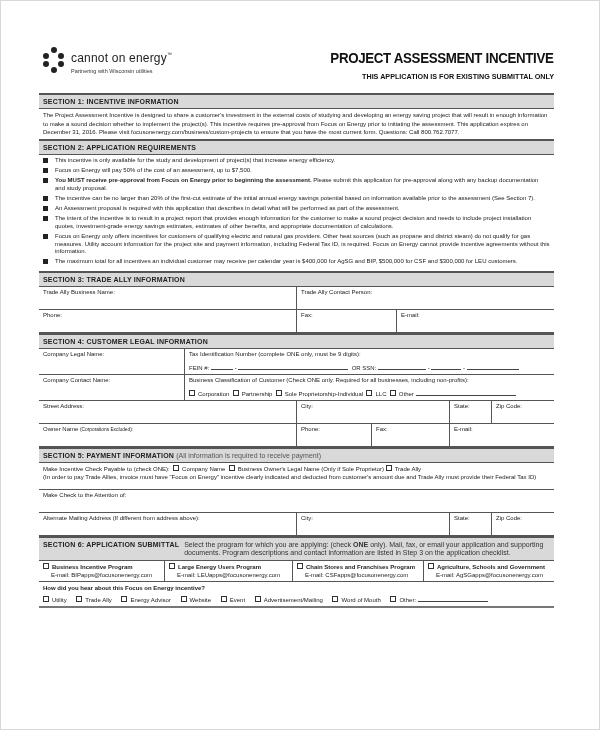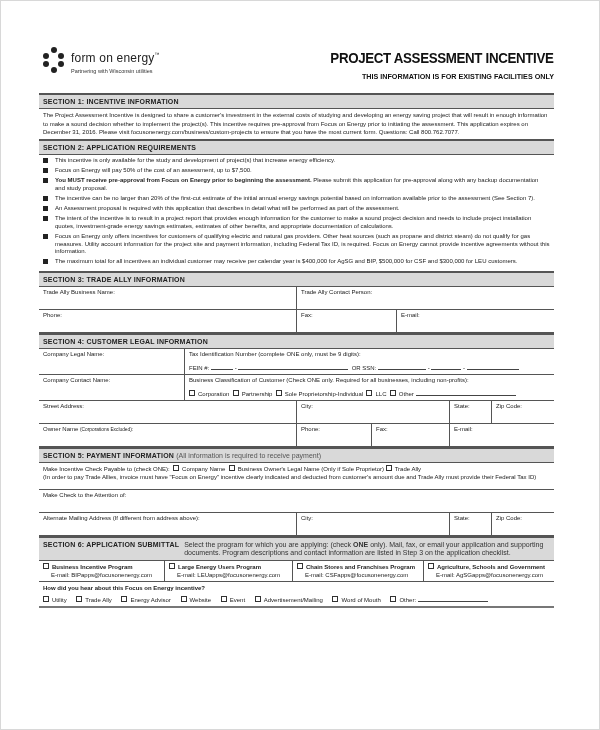--- a/index.html
+++ b/index.html
@@ -49,25 +49,25 @@
   <div class="hdr">
     <div class="logo">
       <div class="dots">
         <span class="dot" style="left:8px;top:0px;"></span>
         <span class="dot" style="left:0px;top:6px;"></span>
         <span class="dot" style="left:15px;top:6px;"></span>
         <span class="dot" style="left:0px;top:14px;"></span>
         <span class="dot" style="left:15px;top:14px;"></span>
         <span class="dot" style="left:8px;top:20px;"></span>
       </div>
-      <div class="logo-name"><span>form on energy</span><span class="logo-tm">™</span></div>
+      <div class="logo-name"><span>cannot on energy</span><span class="logo-tm">™</span></div>
       <div class="logo-tag">Partnering with Wisconsin utilities</div>
     </div>
     <div class="title">PROJECT ASSESSMENT INCENTIVE</div>
-    <div class="subtitle">THIS INFORMATION IS FOR EXISTING FACILITIES ONLY</div>
+    <div class="subtitle">THIS APPLICATION IS FOR EXISTING SUBMITTAL ONLY</div>
   </div>
 
   <div class="sec">
     <div class="sec-h">SECTION 1: INCENTIVE INFORMATION</div>
     <div class="p">The Project Assessment Incentive is designed to share a customer's investment in the external costs of studying and developing an energy saving project that will result in enough information to make a sound decision whether to implement the project(s). This incentive requires pre-approval from Focus on Energy prior to initiating the assessment. This application expires on December 31, 2016. Please visit focusonenergy.com/business/custom-projects to ensure that you have the most current form. Questions: Call 800.762.7077.</div>
   </div>
 
   <div class="sec">
     <div class="sec-h">SECTION 2: APPLICATION REQUIREMENTS</div>
     <ul class="bul">

